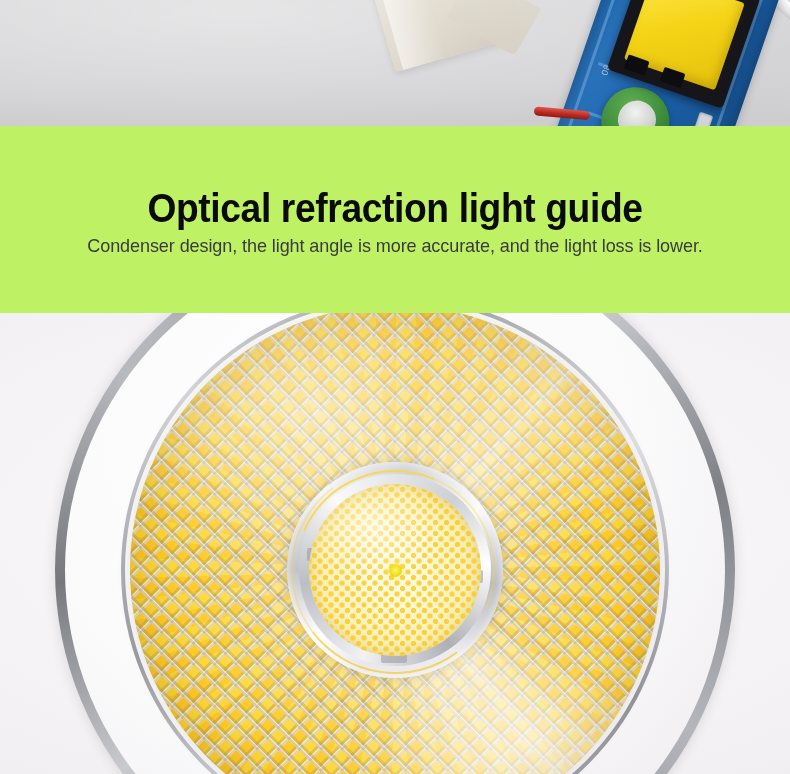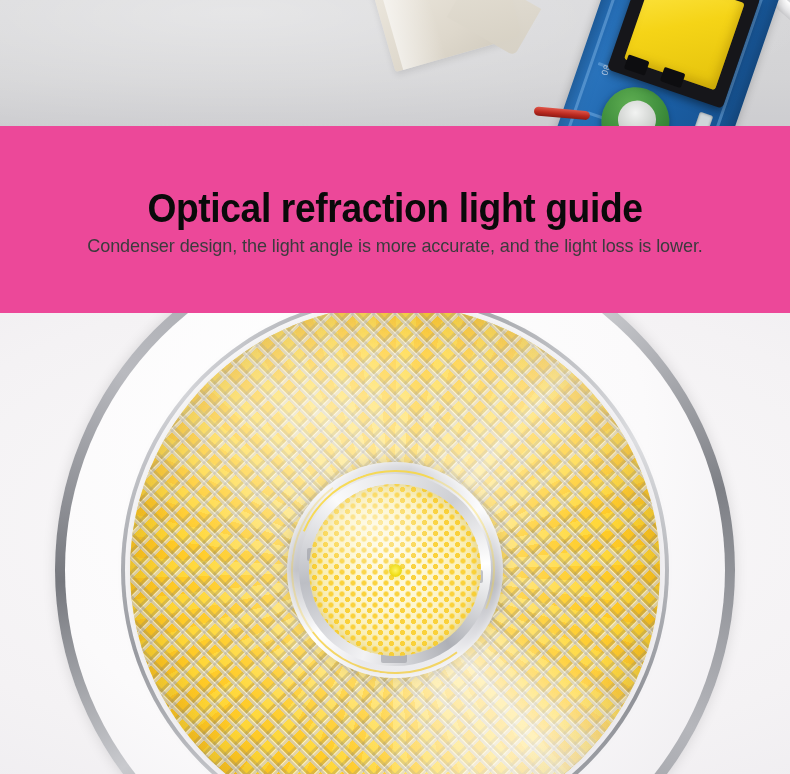--- a/index.html
+++ b/index.html
@@ -169,21 +169,21 @@
     border-radius: 6px;
     transform: rotate(22deg);
   }
 
   
   .band-text {
     position: absolute;
     left: 0; top: 126px;
     width: 790px;
     height: 187px;
-    background: #ec4899;
+    background: #bef264;
   }
   .headline {
     position: absolute;
     left: 0; top: 61px;
     width: 790px;
     text-align: center;
     font-family: "Liberation Sans", sans-serif;
     font-weight: bold;
     font-size: 40px;
     line-height: 42px;

